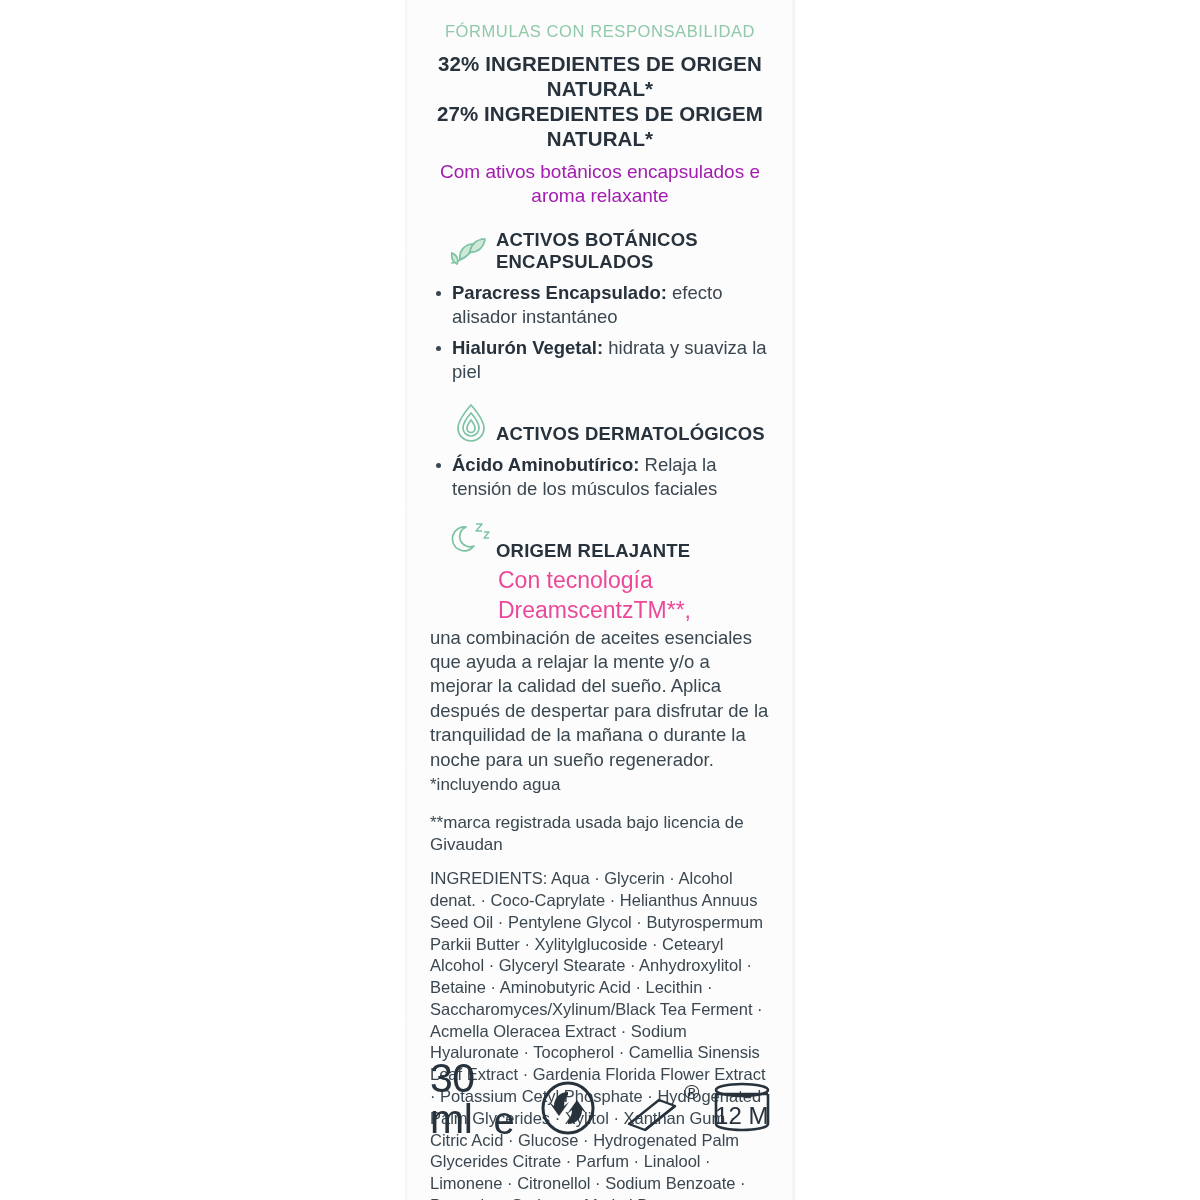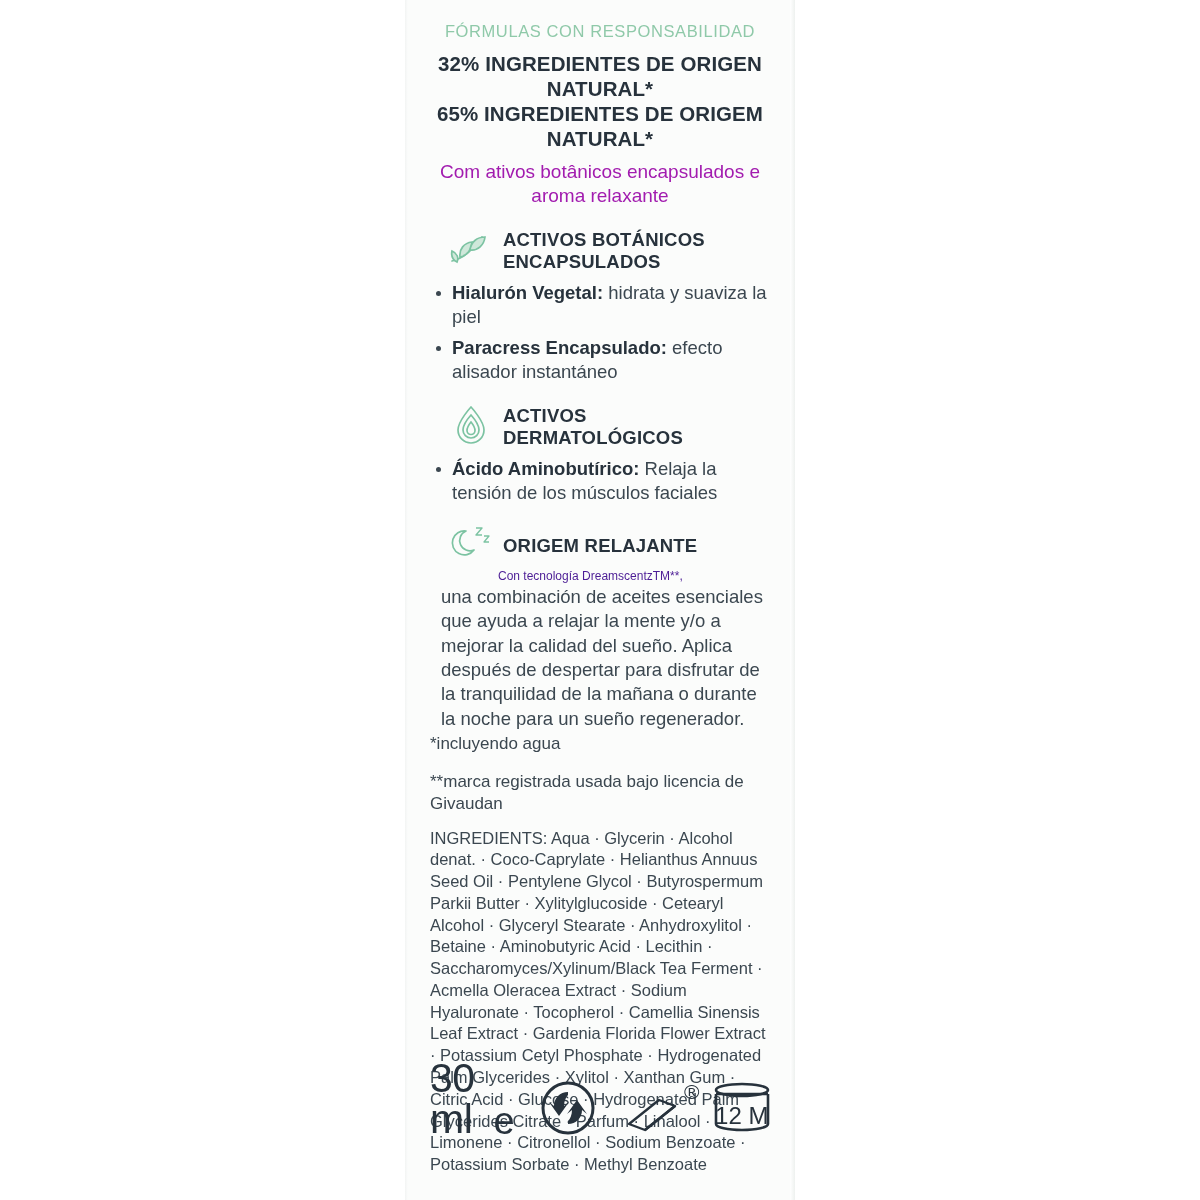--- a/index.html
+++ b/index.html
@@ -73,22 +73,22 @@
     font-size: 19px;
     line-height: 1.25;
     color: #a21caf;
     margin-top: 9px;
   }
   .section {
     margin-top: 16px;
   }
   .sec-head {
     display: flex;
-    align-items: center;
-    gap: 9px;
+    align-items: flex-end;
+    gap: 2px;
     padding-left: 18px;
   }
   .sec-icon {
     flex: 0 0 auto;
     width: 46px;
     height: 46px;
     display: flex;
     align-items: center;
     justify-content: center;
   }
@@ -121,33 +121,32 @@
     width: 5px;
     height: 5px;
     border-radius: 50%;
     background: #3b4750;
   }
   .bullets b {
     font-weight: bold;
     color: #27323c;
   }
   .aroma-body {
-    font-size: 12px;
+    font-size: 23px;
     line-height: 1.32;
-    color: #4c1d95;
+    color: #ec4899;
     margin-top: 2px;
     padding-left: 68px;
     text-indent: 0;
   }
   .aroma-cont {
     font-size: 18.5px;
     line-height: 1.32;
     color: #3b4750;
     padding-left: 0;
-    margin-left: 11px;
   }
   .footnote {
     font-size: 17px;
     line-height: 1.3;
     color: #3b4750;
     margin-top: 2px;
   }
   .footnote2 {
     font-size: 17px;
     line-height: 1.3;
@@ -194,41 +193,41 @@
 <div id="package">
   <div class="panel-edge-left"></div>
   <div class="panel"></div>
   <div class="panel-edge-right"></div>
 
   <div class="inner">
 
     <div class="eyebrow">FÓRMULAS CON RESPONSABILIDAD</div>
 
     <div class="claim">32% INGREDIENTES DE ORIGEN NATURAL*</div>
-    <div class="claim">65% INGREDIENTES DE ORIGEM NATURAL*</div>
+    <div class="claim">27% INGREDIENTES DE ORIGEM NATURAL*</div>
 
     <div class="subclaim">Com ativos botânicos encapsulados e aroma relaxante</div>
 
     <div class="section">
       <div class="sec-head">
         <span class="sec-icon">
           <svg width="46" height="40" viewBox="0 0 46 40" fill="none" aria-hidden="true">
             <g stroke="#7cc3a2" stroke-width="1.7" fill="none" stroke-linecap="round">
               <path d="M4 32 C14 30 24 22 34 8"></path>
               <path d="M12 28 C11 20 16 14 24 13 C24 20 19 27 12 28 Z" fill="#cfe8da" stroke="#7cc3a2"></path>
               <path d="M22 21 C23 13 29 8 37 8 C36 16 30 22 22 21 Z" fill="#cfe8da" stroke="#7cc3a2"></path>
               <path d="M9 33 C5 31 3 27 4 22 C9 24 11 29 9 33 Z" fill="#cfe8da" stroke="#7cc3a2"></path>
             </g>
           </svg>
         </span>
         <span class="sec-title">ACTIVOS BOTÁNICOS ENCAPSULADOS</span>
       </div>
       <ul class="bullets">
+        <li><b>Paracress Encapsulado:</b><span> efecto alisador instantáneo</span></li>
         <li><b>Hialurón Vegetal:</b><span> hidrata y suaviza la piel</span></li>
-        <li><b>Paracress Encapsulado:</b><span> efecto alisador instantáneo</span></li>
       </ul>
     </div>
 
     <div class="section">
       <div class="sec-head">
         <span class="sec-icon">
           <svg width="40" height="44" viewBox="0 0 40 44" fill="none" aria-hidden="true">
             <g stroke="#7cc3a2" stroke-width="1.7" fill="none">
               <path d="M20 4 C20 4 7 18 7 27 A13 13 0 0 0 33 27 C33 18 20 4 20 4 Z"></path>
               <path d="M20 12 C20 12 12 21 12 27 A8 8 0 0 0 28 27 C28 21 20 12 20 12 Z"></path>

